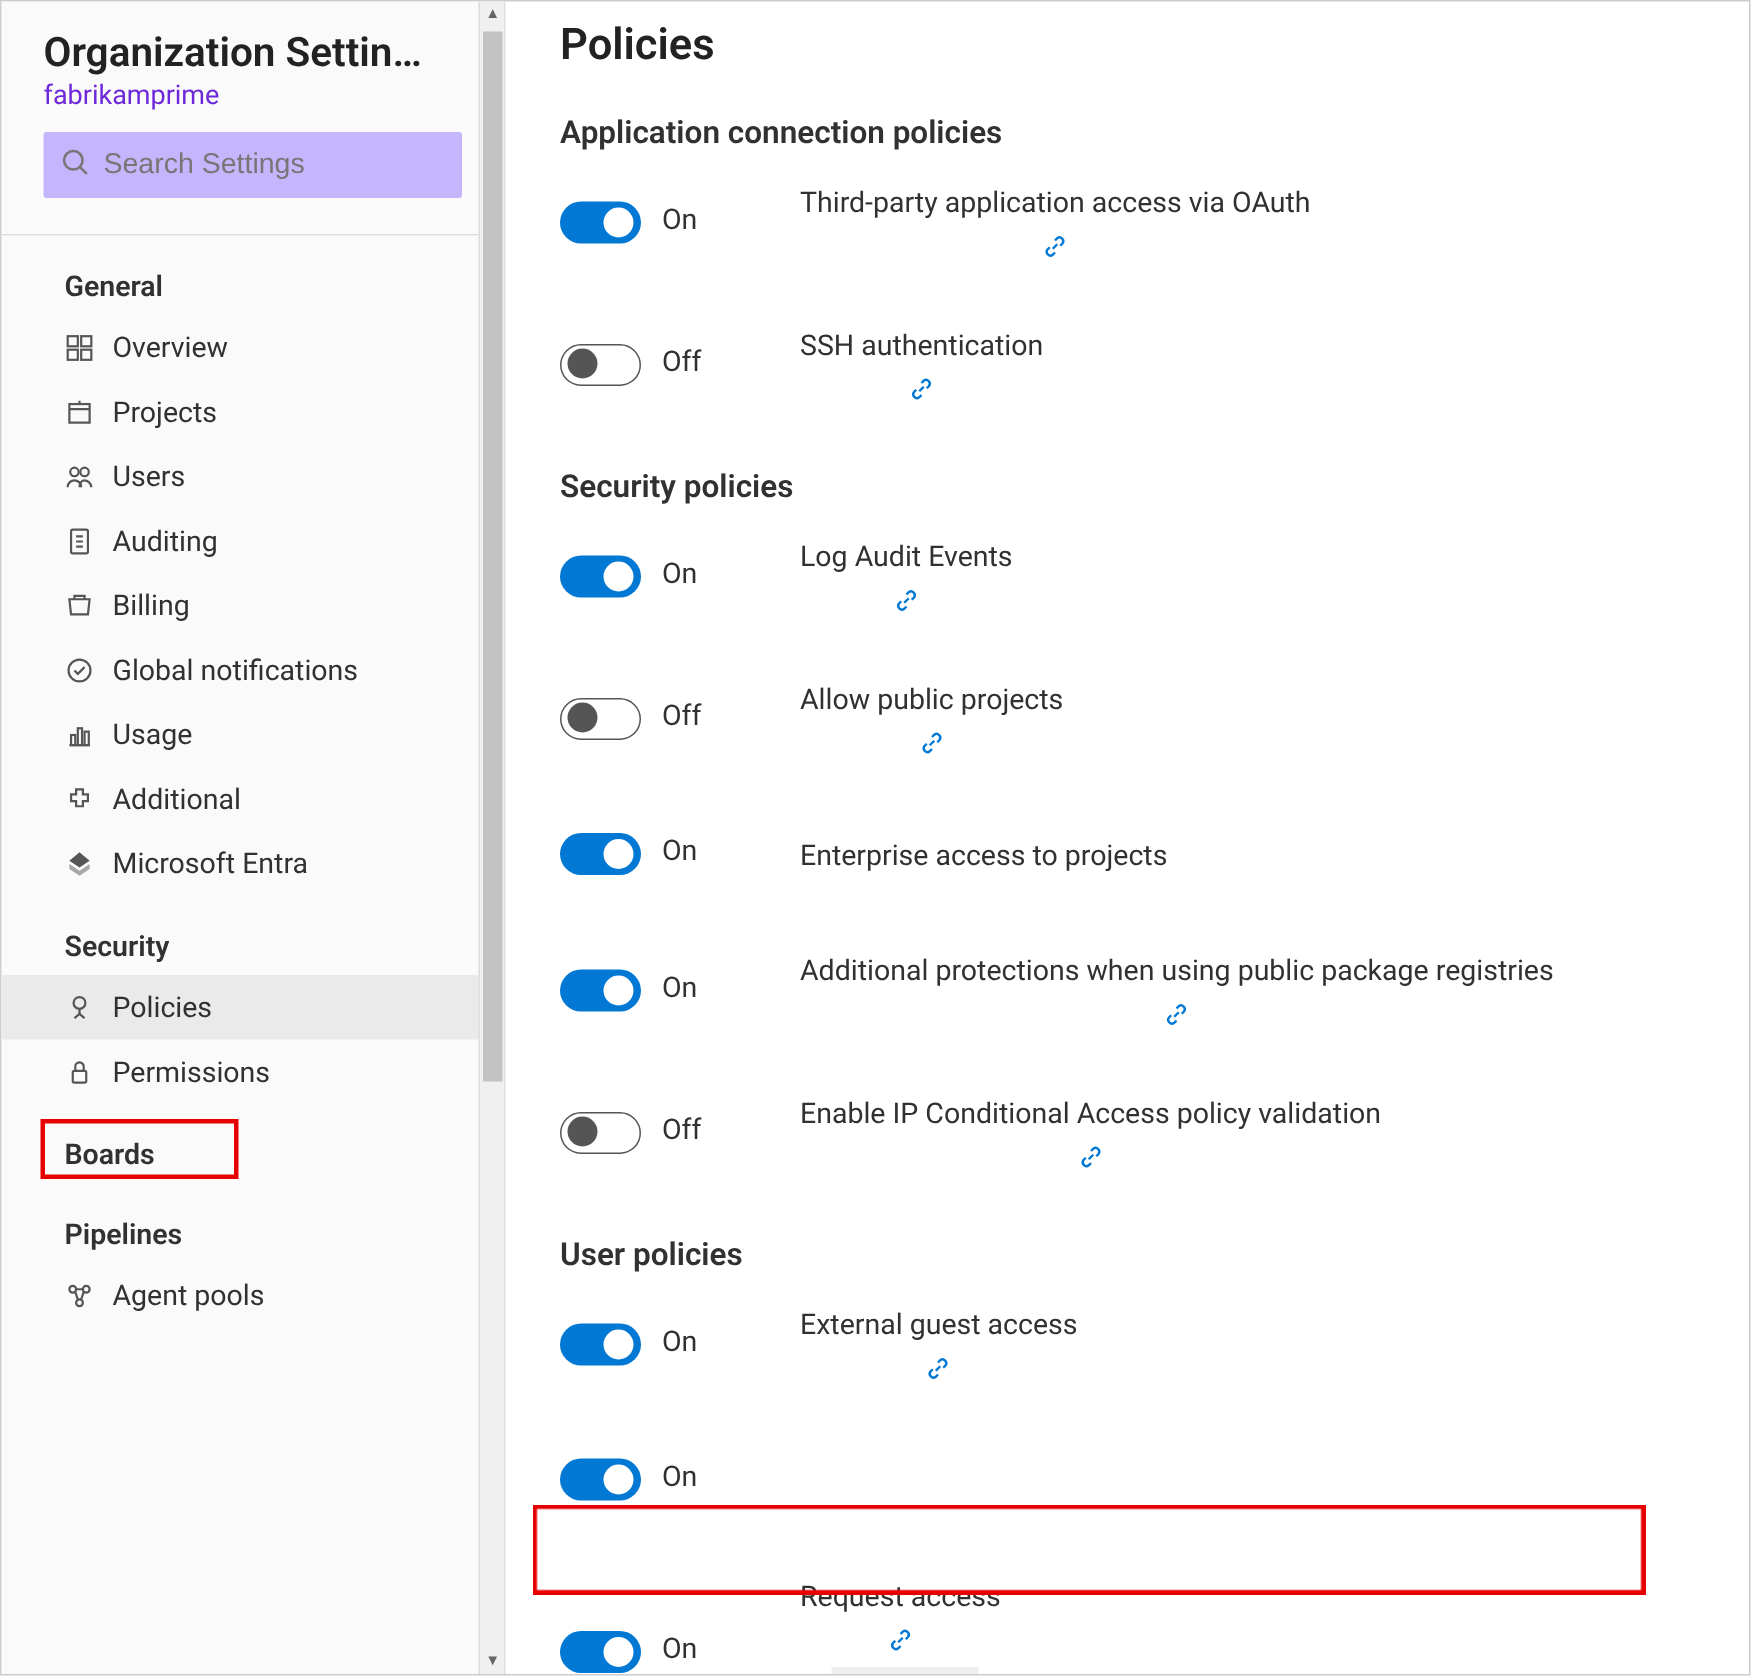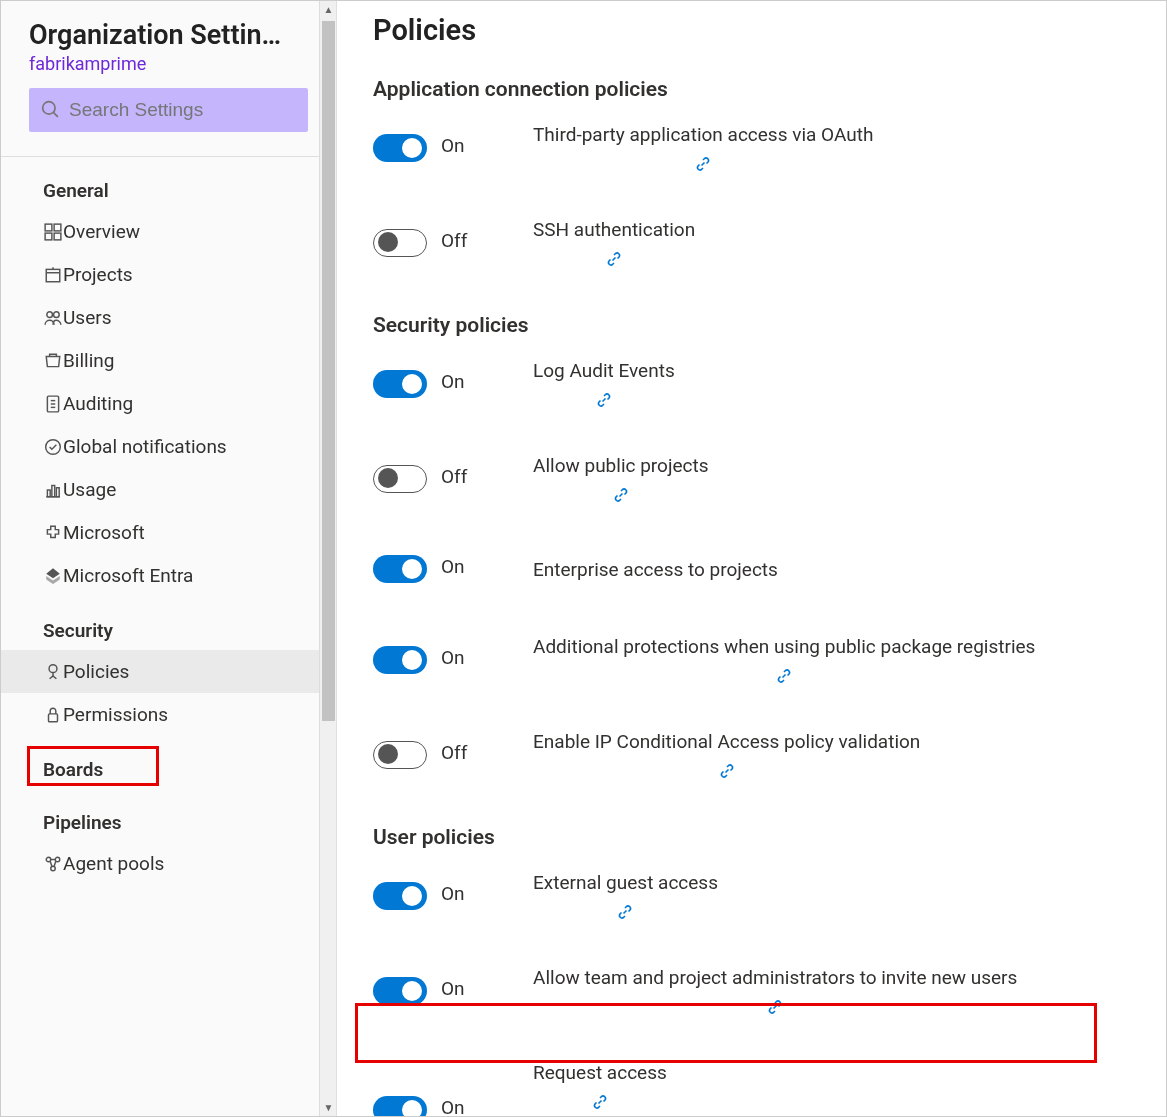--- a/index.html
+++ b/index.html
@@ -79,21 +79,21 @@
     color: #323130;
     padding: 22px 0 8px 42px;
   }
   .nav-item {
     display: flex;
     align-items: center;
     padding: 10px 0 10px 42px;
     cursor: pointer;
     font-size: 19px;
     color: #323130;
-    gap: 0;
+    gap: 12px;
   }
   .nav-item.active {
     background: #eaeaea;
   }
   .nav-item .icon {
     width: 20px;
     height: 20px;
     display: inline-flex;
     align-items: center;
     justify-content: center;
@@ -274,40 +274,40 @@
                 <circle cx="11" cy="5" r="2.5"></circle>
                 <path d="M1 14c0-2.5 2-4 4-4s4 1.5 4 4"></path>
                 <path d="M8 14c0-2.5 1.5-4 3-4s4 1.5 4 4"></path>
               </svg>
             </span>
             <span>Users</span>
           </div>
           <div class="nav-item">
             <span class="icon">
               <svg viewBox="0 0 16 16" fill="none" stroke="#555" stroke-width="1.3">
-                <path d="M2 4h12l-1 9H3z"></path>
-                <path d="M5 4V2h6v2"></path>
-              </svg>
-            </span>
-            <span>Billing</span>
-          </div>
-          <div class="nav-item">
-            <span class="icon">
-              <svg viewBox="0 0 16 16" fill="none" stroke="#555" stroke-width="1.3">
                 <rect x="3" y="1" width="10" height="14" rx="1"></rect>
                 <line x1="6" y1="5" x2="10" y2="5"></line>
                 <line x1="6" y1="8" x2="10" y2="8"></line>
                 <line x1="6" y1="11" x2="10" y2="11"></line>
               </svg>
             </span>
             <span>Auditing</span>
           </div>
           <div class="nav-item">
             <span class="icon">
               <svg viewBox="0 0 16 16" fill="none" stroke="#555" stroke-width="1.3">
+                <path d="M2 4h12l-1 9H3z"></path>
+                <path d="M5 4V2h6v2"></path>
+              </svg>
+            </span>
+            <span>Billing</span>
+          </div>
+          <div class="nav-item">
+            <span class="icon">
+              <svg viewBox="0 0 16 16" fill="none" stroke="#555" stroke-width="1.3">
                 <circle cx="8" cy="8" r="6.5"></circle>
                 <path d="M5 8l2 2 4-4"></path>
               </svg>
             </span>
             <span>Global notifications</span>
           </div>
           <div class="nav-item">
             <span class="icon">
               <svg viewBox="0 0 16 16" fill="none" stroke="#555" stroke-width="1.3">
                 <line x1="2" y1="14" x2="14" y2="14"></line>
@@ -317,21 +317,21 @@
               </svg>
             </span>
             <span>Usage</span>
           </div>
           <div class="nav-item">
             <span class="icon">
               <svg viewBox="0 0 16 16" fill="none" stroke="#555" stroke-width="1.3">
                 <path d="M6 2h4v3h3v4h-3v3H6v-3H3V5h3z"></path>
               </svg>
             </span>
-            <span>Microsoft</span>
+            <span>Additional</span>
           </div>
           <div class="nav-item">
             <span class="icon">
               <svg viewBox="0 0 16 16" fill="#555">
                 <path d="M8 1l6 5-6 4-6-4z"></path>
                 <path d="M2 8l6 4 6-4v3l-6 4-6-4z" opacity="0.5"></path>
               </svg>
             </span>
             <span>Microsoft Entra</span>
           </div>
@@ -523,30 +523,20 @@
             </span>
           </div>
         </div>
         <div class="policy-row">
           <div class="toggle-wrap">
             <div class="toggle on">
               <div class="knob"></div>
             </div>
             <span class="toggle-label">On</span>
           </div>
-          <div class="policy-label">
-            <span>Allow team and project administrators to invite new users</span>
-            <span class="link-icon">
-              <svg viewBox="0 0 16 16" fill="none" stroke="#0078d4" stroke-width="1.6">
-                <path d="M6.5 9.5l3-3"></path>
-                <path d="M8 4l1.5-1.5a2.5 2.5 0 013.5 3.5L11.5 7.5"></path>
-                <path d="M8 12l-1.5 1.5a2.5 2.5 0 01-3.5-3.5L4.5 8.5"></path>
-              </svg>
-            </span>
-          </div>
         </div>
         <div class="policy-row">
           <div class="toggle-wrap">
             <div class="toggle on">
               <div class="knob"></div>
             </div>
             <span class="toggle-label">On</span>
           </div>
           <div class="policy-label">
             <span>Request access</span>

